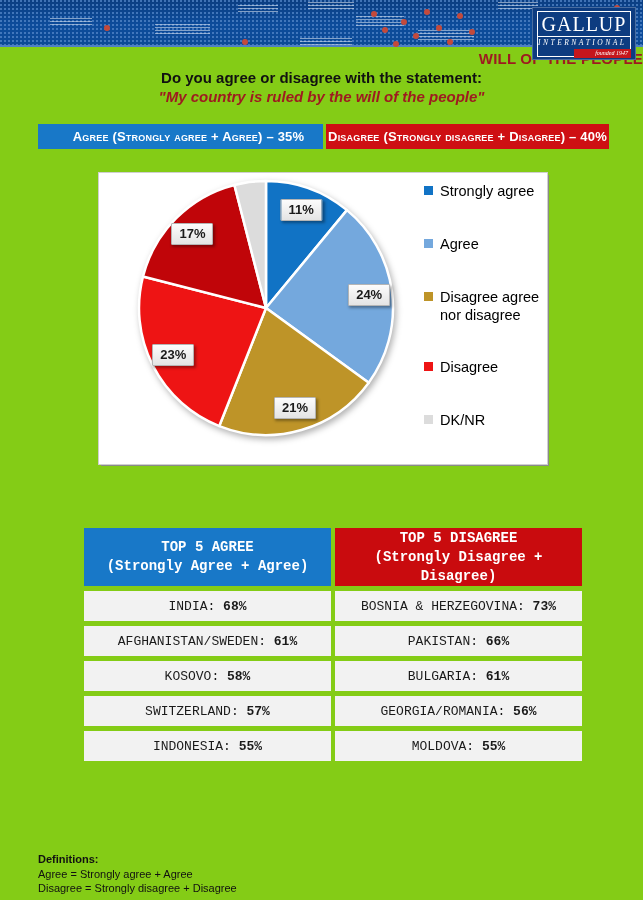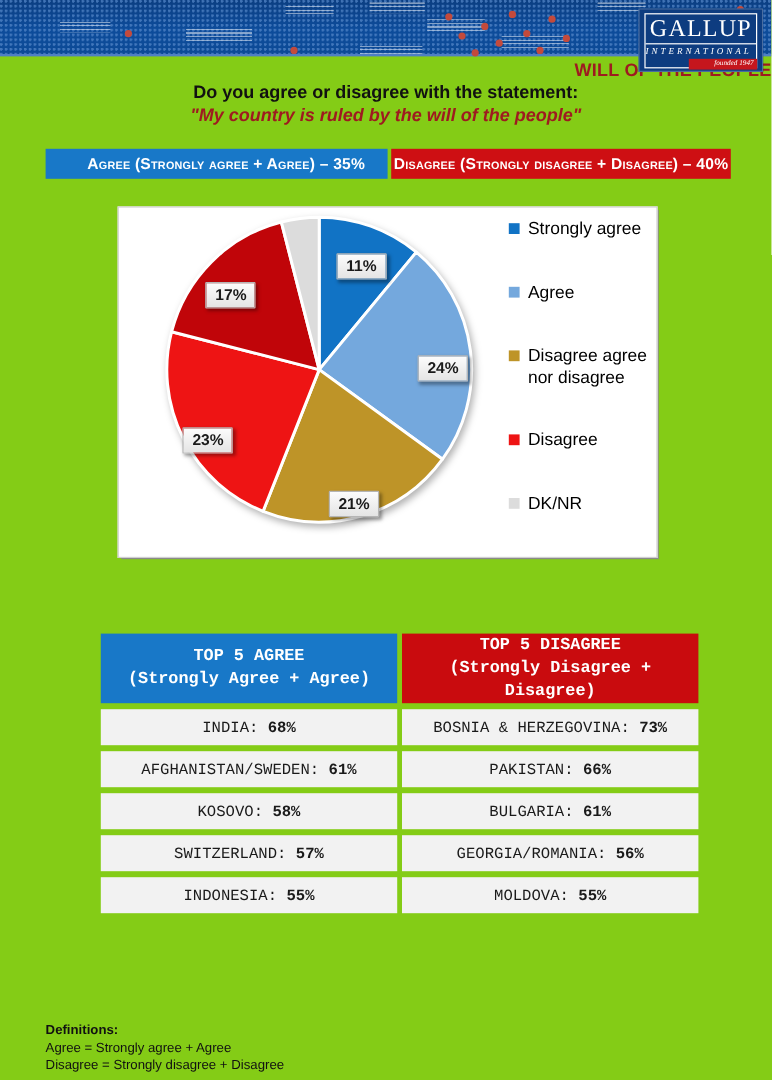--- a/index.html
+++ b/index.html
@@ -88,21 +88,20 @@
     box-shadow: 2px 2px 0 -1px #8A8A8A;
   }
   .pie-svg { position: absolute; left: 0; top: 0; }
   .pie-label {
     position: absolute; transform: translate(-50%, -50%);
     background: linear-gradient(#FCFCFC, #E4E4E4);
     border: 1px solid #B5B5B5; border-radius: 1px;
     font-size: 13px; font-weight: bold; color: #1a1a1a;
     padding: 2px 7px 3px 7px; white-space: nowrap;
     box-shadow: 2px 2px 3px rgba(0,0,0,.35);
-    margin-top: 12px;
   }
   .legend {
     position: absolute; left: 325px; top: 9px; width: 122px; height: 247px;
     display: flex; flex-direction: column; justify-content: space-between;
   }
   .legend-item { display: flex; align-items: flex-start; gap: 7px; }
   .legend-marker { width: 9px; height: 9px; flex: 0 0 9px; margin-top: 4px; }
   .legend-label { font-size: 14.5px; color: #000; line-height: 18px; white-space: pre-line; }
 
   

